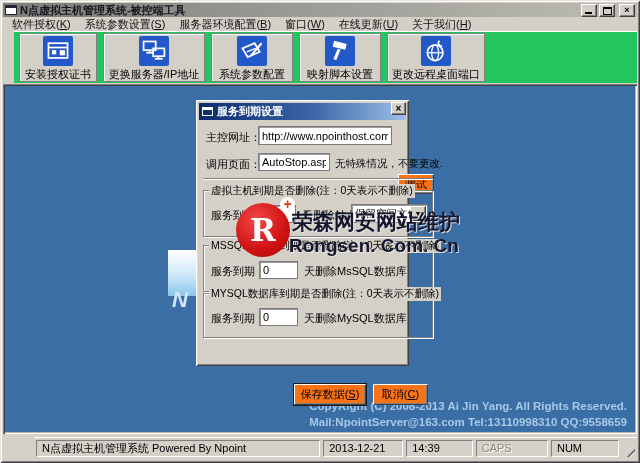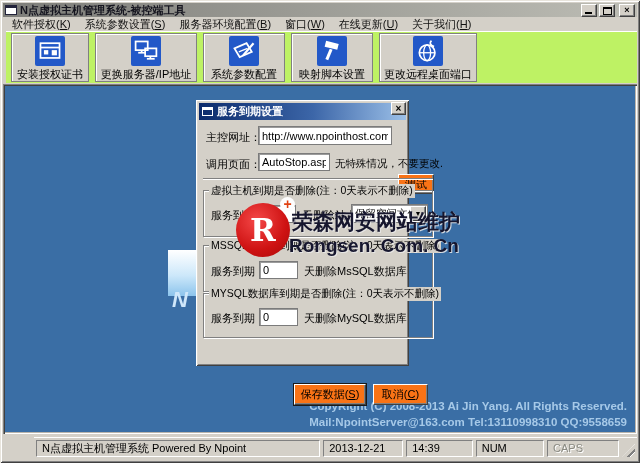--- a/index.html
+++ b/index.html
@@ -38,22 +38,22 @@
   
   .menubar {
     position:absolute; left:3px; top:17px; right:3px; height:14px;
     display:flex; align-items:center; font-size:11px; color:#111;
     background:#D4D0C8; padding-left:2px;
   }
   .menu-item { padding:0 7px; white-space:nowrap; }
   .mn { text-decoration:underline; }
   
   .toolbar {
-    position:absolute; left:6px; top:31px; right:3px; height:52px;
-    background:#bef264; border-top:1px solid #fff;
+    position:absolute; left:14px; top:31px; right:3px; height:52px;
+    background:#22c55e; border-top:1px solid #fff;
     display:flex; align-items:stretch; padding:1px 0 1px 5px;
   }
   .tbtn {
     border:1px solid #808080; box-shadow: inset 1px 1px 0 #fff;
     background:#D4D0C8; margin-right:6px; padding-top:2px;
     display:flex; flex-direction:column; align-items:center;
   }
   .ticon {
     width:30px; height:30px; background:#2258C8; border-radius:2px;
     display:flex; align-items:center; justify-content:center; flex:none;
@@ -328,18 +328,18 @@
     </div>
     <div class="wm-plus">+</div>
     <div class="wm-line1">荣森网安网站维护</div>
     <div class="wm-line2">Rongsen. Com. Cn</div>
   </div>
 
   <div class="statusbar">
     <div class="spanel sp1">N点虚拟主机管理系统 Powered By Npoint</div>
     <div class="spanel sp2">2013-12-21</div>
     <div class="spanel sp3">14:39</div>
+    <div class="spanel sp5">CAPS</div>
     <div class="spanel sp4">NUM</div>
-    <div class="spanel sp5">CAPS</div>
     <div class="grip"></div>
   </div>
 
 </div>
 
 </body></html>

